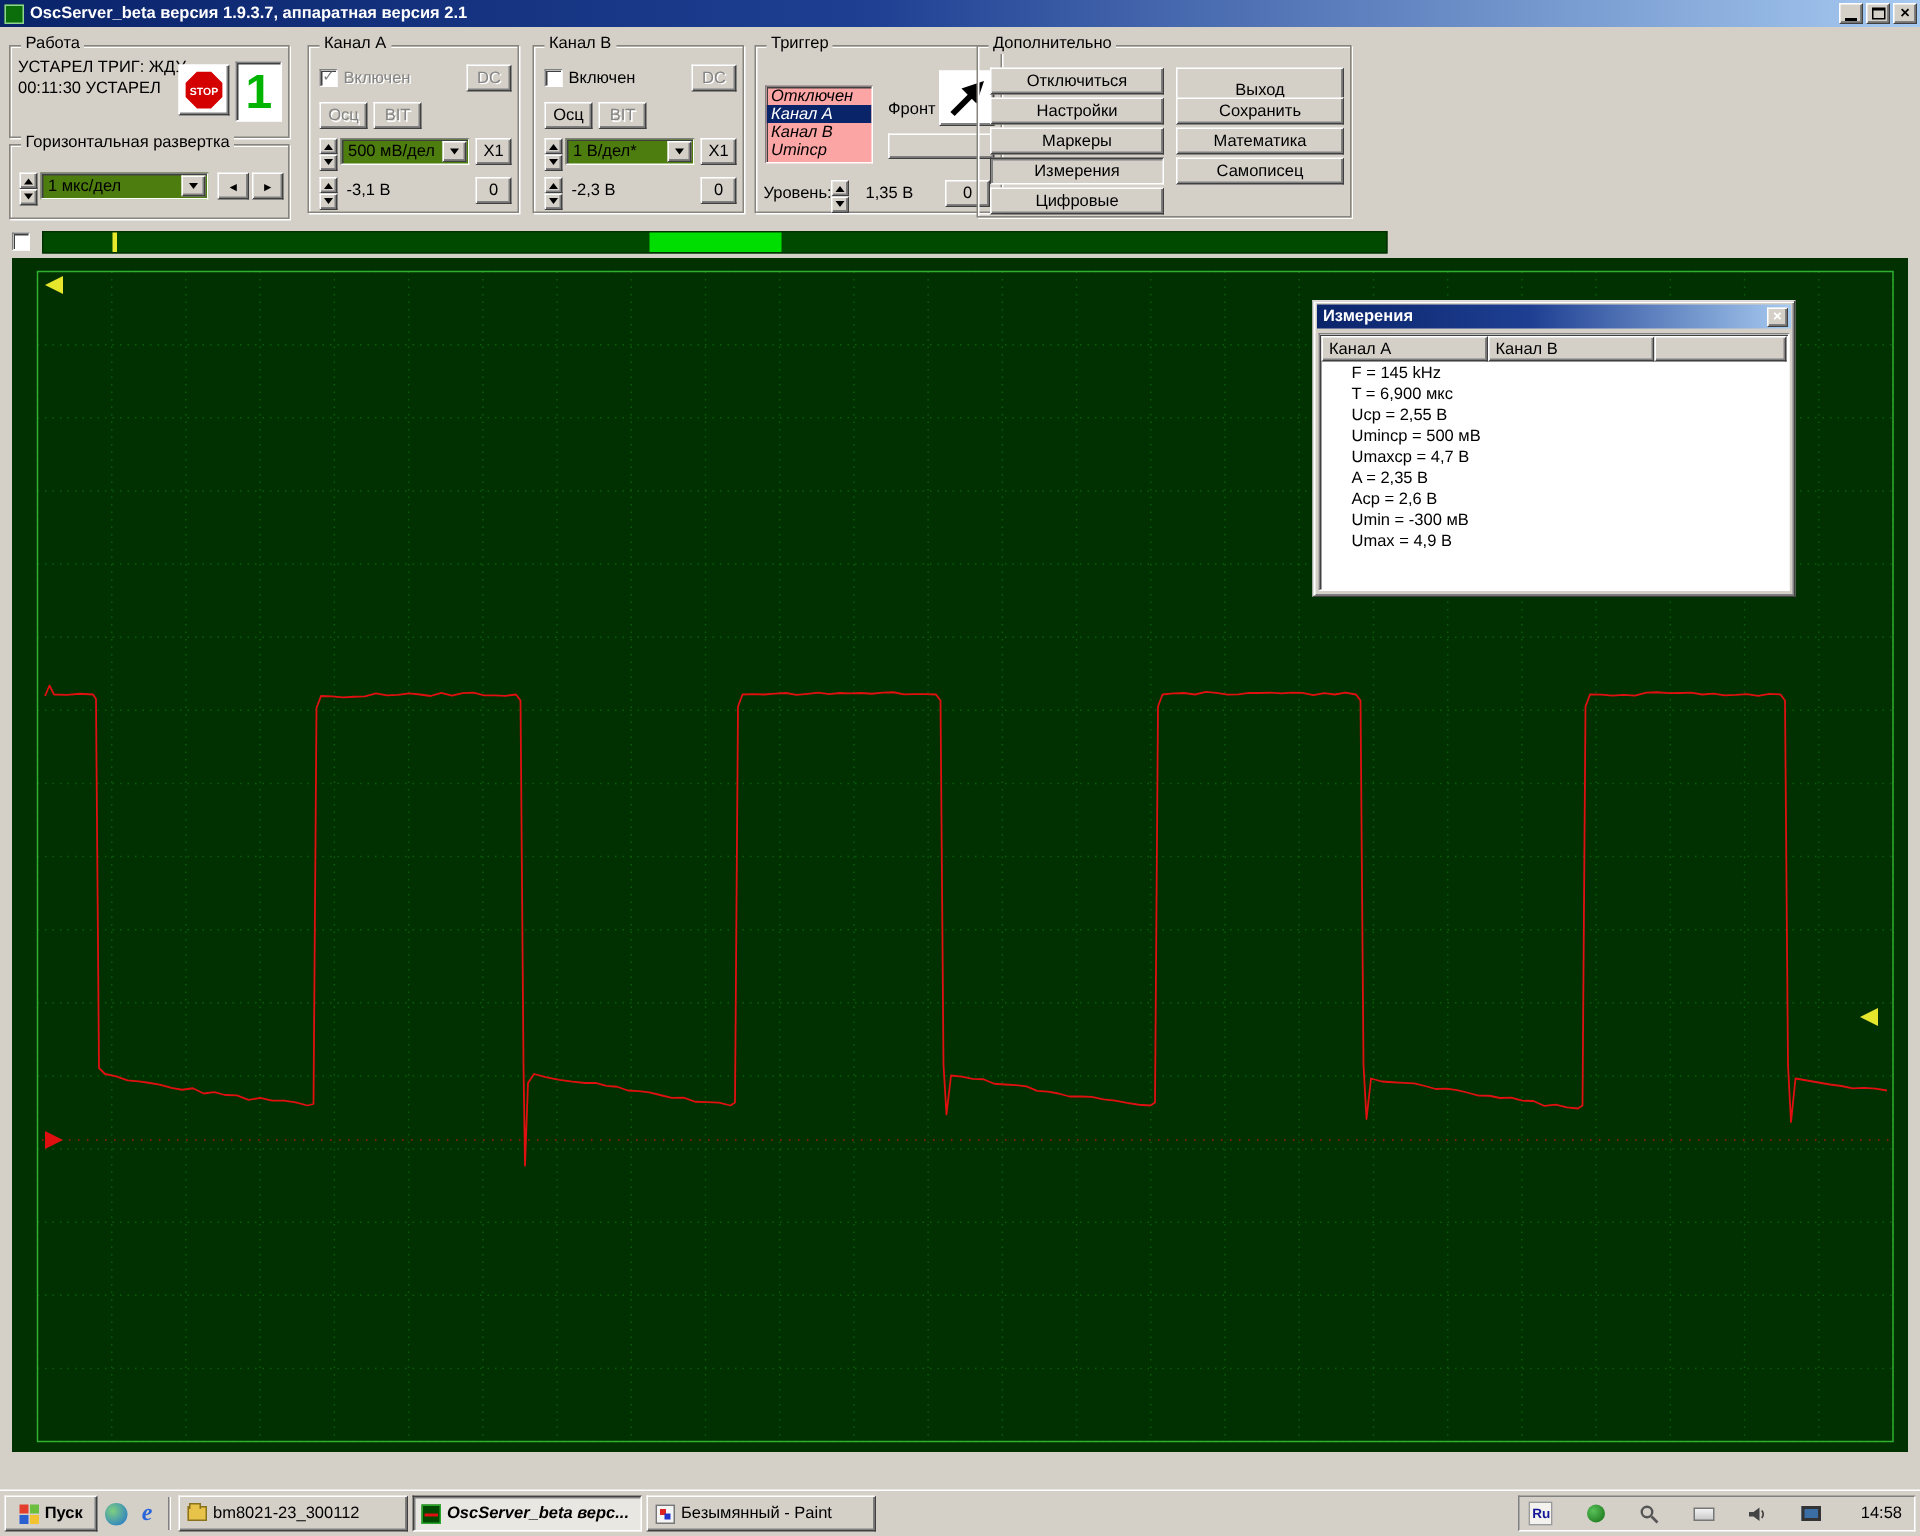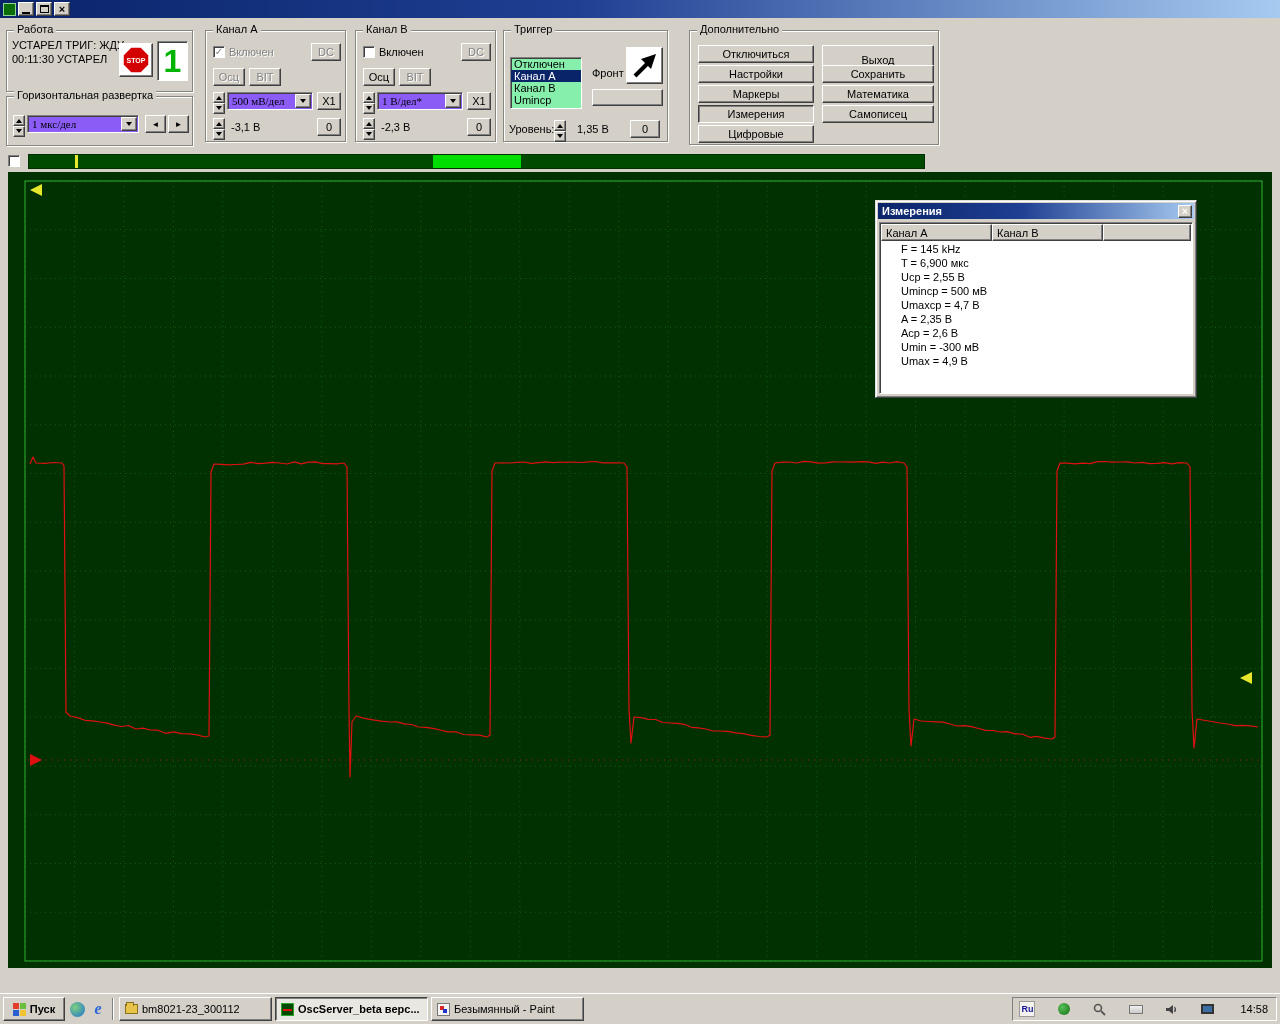--- a/index.html
+++ b/index.html
@@ -25,25 +25,25 @@
   .checkbox { position:absolute; width:12px; height:12px; background:#fff;
     border:1px solid; border-color:#808080 #fff #fff #808080; box-shadow: inset 1px 1px 0 #404040;
     display:flex; align-items:center; justify-content:center; font-size:10px; line-height:1; }
   .checkbox.checked::after { content:"✓"; margin-top:-1px; }
   .checkbox.checked.gray::after { color:#808080; }
   .spinner { position:absolute; width:12px; height:18px; display:flex; flex-direction:column; }
   .spin-btn { flex:1; display:flex; align-items:center; justify-content:center;
     background:#d4d0c8; border:1px solid; border-color:#fff #404040 #404040 #fff; box-shadow: inset -1px -1px 0 #808080; }
   .tri-up { width:0;height:0;border:3px solid transparent;border-bottom:4px solid #000;margin-bottom:2px; }
   .tri-dn { width:0;height:0;border:3px solid transparent;border-top:4px solid #000;margin-top:2px; }
-  .combo { position:absolute; height:18px; background:#8b5cf6; border:1px solid; border-color:#808080 #fff #fff #808080; box-shadow: inset 1px 1px 0 #404040; display:flex; align-items:center;font-family:Liberation Serif, serif; }
+  .combo { position:absolute; height:18px; background:#4d7c0f; border:1px solid; border-color:#808080 #fff #fff #808080; box-shadow: inset 1px 1px 0 #404040; display:flex; align-items:center; }
   .combo .combo-text { flex:1; padding-left:4px; overflow:hidden; white-space:nowrap; }
   .combo .combo-drop { width:16px; height:14px; margin-right:1px; display:flex; align-items:center; justify-content:center;
     background:#d4d0c8; border:1px solid; border-color:#fff #404040 #404040 #fff; box-shadow: inset -1px -1px 0 #808080; }
-  .listbox { position:absolute; background:#86efac; border:1px solid; border-color:#808080 #fff #fff #808080; box-shadow: inset 1px 1px 0 #404040; overflow:hidden; }
+  .listbox { position:absolute; background:#fca5a5; border:1px solid; border-color:#808080 #fff #fff #808080; box-shadow: inset 1px 1px 0 #404040; overflow:hidden;font-style:italic; }
   .list-item { height:12px; line-height:12px; padding-left:3px; white-space:nowrap; }
   .list-item.selected { background:#0a246a; color:#fff; }
   
   .titlebar { position:absolute; top:0; left:0; width:1280px; height:18px;
     background:linear-gradient(90deg,#0a246a 0%,#1e3f92 45%,#a6caf0 100%);
     display:flex; align-items:center; padding:0 2px 0 3px; color:#fff; }
   .app-ico { width:13px; height:13px; background:#0b6e0b; border:1px solid #8fd68f; }
   .title-text { font-weight:bold; margin-left:4px; flex:1; white-space:nowrap; overflow:hidden; }
   .winbtn { width:16px; height:14px; margin-left:2px; color:#000; font-size:11px; font-weight:bold; }
   .glyph-min { width:8px; height:2px; background:#000; margin-top:7px; }
@@ -73,41 +73,42 @@
   
   .taskbar { position:absolute; left:0; bottom:0; width:1280px; height:31px; background:#d4d0c8;
     border-top:1px solid #fff; display:flex; align-items:center; padding:0 3px; gap:3px; z-index:20; }
   .start-btn { width:62px; height:24px; font-weight:bold; gap:4px; }
   .winlogo { display:grid; grid-template-columns:6px 6px; grid-template-rows:6px 6px; gap:1px; }
   .winlogo i { display:block; }
   .ql-icon { width:18px; height:18px; display:flex; align-items:center; justify-content:center; }
   .tb-sep { width:2px; height:22px; border-left:1px solid #808080; border-right:1px solid #fff; margin:0 2px; }
   .task-btn { width:153px; height:24px; justify-content:flex-start; padding:0 5px; gap:4px; overflow:hidden; }
   .task-btn span.tlabel { overflow:hidden; text-overflow:ellipsis; white-space:nowrap; }
-  .task-btn.active { border-color:#404040 #fff #fff #404040; box-shadow: inset 1px 1px 0 #808080; background:#e9e7e1; font-weight:bold; }
+  .task-btn.active { border-color:#404040 #fff #fff #404040; box-shadow: inset 1px 1px 0 #808080; background:#e9e7e1; font-weight:bold;font-style:italic; }
   .tray { margin-left:auto; height:24px; display:flex; align-items:center; gap:21px; padding:0 8px 0 6px;
     border:1px solid; border-color:#808080 #fff #fff #808080; }
   .lang-ind { width:16px; height:16px; background:#f4f2ee; border:1px solid #9a9a9a; color:#15159a;
     font-weight:bold; font-size:9px; display:flex; align-items:center; justify-content:center; }
   .tray-ic { width:15px; height:15px; display:flex; align-items:center; justify-content:center; }
   .clock { margin-left:4px; }
   
   .folder-ic { width:13px; height:10px; background:#e8c34a; border:1px solid #8a711c; position:relative; flex:none; }
   .folder-ic::before { content:""; position:absolute; top:-3px; left:0; width:6px; height:3px; background:#e8c34a; border:1px solid #8a711c; border-bottom:none; }
   .osc-ic { width:13px; height:13px; background:#024a02; border:1px solid #2aa52a; position:relative; flex:none; }
   .osc-ic::before { content:""; position:absolute; left:1px; right:1px; top:5px; height:2px; background:#e01010; }
   .paint-ic { width:13px; height:13px; background:#f4f4f4; border:1px solid #777; position:relative; flex:none; }
   .paint-ic::before { content:""; position:absolute; left:2px; top:2px; width:4px; height:4px; background:#d22; }
   .paint-ic::after { content:""; position:absolute; right:2px; bottom:2px; width:4px; height:4px; background:#23c; }
 </style>
 </head>
 <body>
 
 <div class="titlebar">
   <span class="app-ico"></span>
+  <span class="title-text">OscServer_beta версия 1.9.3.7, аппаратная версия 2.1</span>
   <span class="winbtn btn">
       <span class="glyph-min"></span>
     </span>
   <span class="winbtn btn">
       <span class="glyph-max"></span>
     </span>
   <span class="winbtn btn">×</span>
 </div>
 
 <div class="control-panel">
@@ -239,21 +240,21 @@
           <i class="tri-up"></i>
         </span>
       <span class="spin-btn">
           <i class="tri-dn"></i>
         </span>
     </div>
     <span class="label" style="left:73px;top:92px;">1,35 В</span>
     <div class="btn abs" style="left:126px;top:89px;width:30px;height:18px;">0</div>
   </div>
 
-  <div class="group" style="left:689px;top:12px;width:250px;height:115px;text-align:center;">
+  <div class="group" style="left:651px;top:12px;width:250px;height:115px;text-align:center;">
     <span class="group-caption">Дополнительно</span>
     <div class="btn abs extras-btn" style="left:8px;top:14px;width:116px;height:18px;">Отключиться</div>
     <div class="btn abs extras-btn" style="left:8px;top:34px;width:116px;height:18px;">Настройки</div>
     <div class="btn abs extras-btn" style="left:8px;top:54px;width:116px;height:18px;">Маркеры</div>
     <div class="btn abs extras-btn pressed" style="left:8px;top:74px;width:116px;height:18px;">Измерения</div>
     <div class="btn abs extras-btn" style="left:8px;top:94px;width:116px;height:18px;">Цифровые</div>
     <div class="btn abs extras-btn" style="left:132px;top:14px;width:112px;height:30px;">Выход</div>
     <div class="btn abs extras-btn" style="left:132px;top:34px;width:112px;height:18px;">Сохранить</div>
     <div class="btn abs extras-btn" style="left:132px;top:54px;width:112px;height:18px;">Математика</div>
     <div class="btn abs extras-btn" style="left:132px;top:74px;width:112px;height:18px;">Самописец</div>

